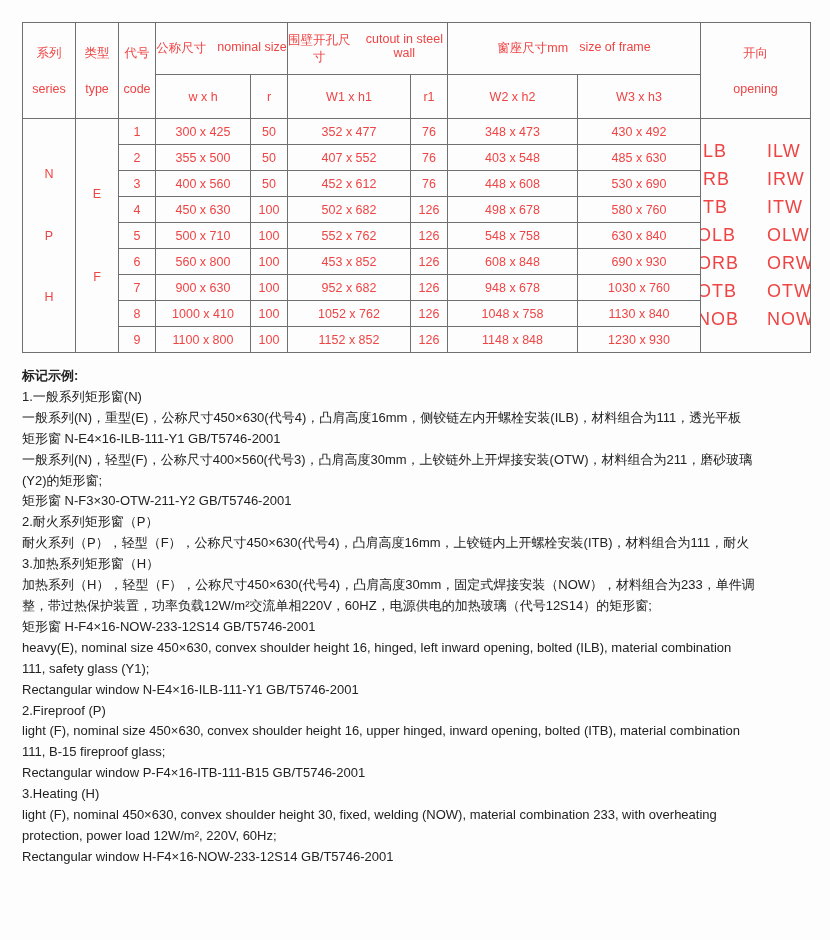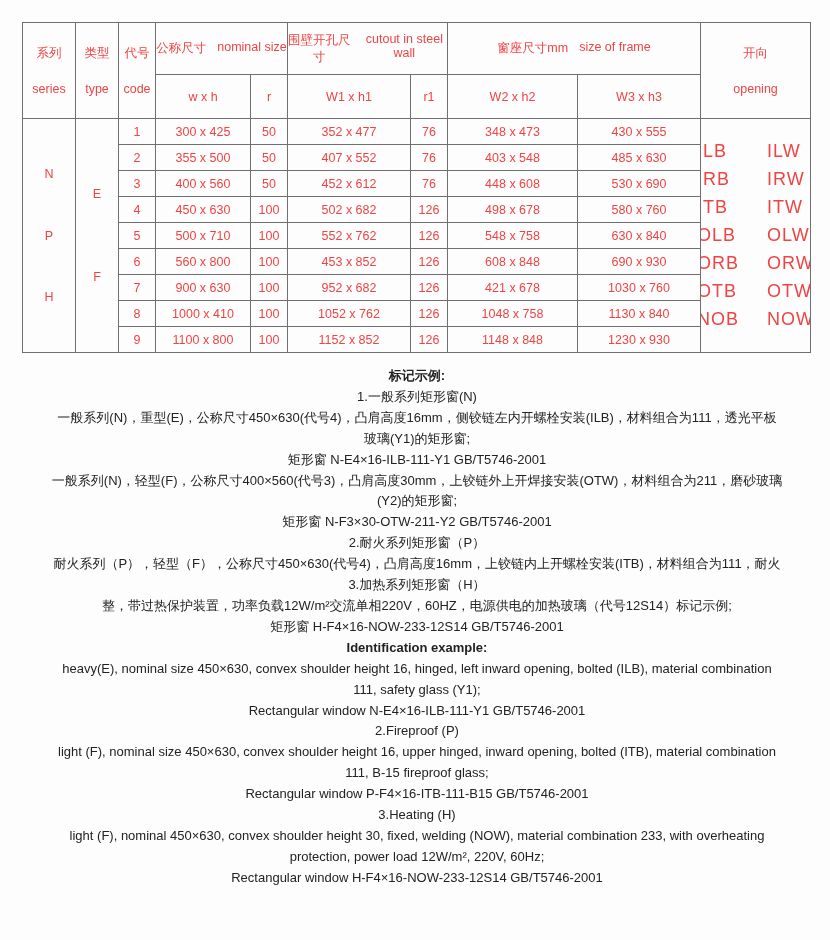--- a/index.html
+++ b/index.html
@@ -42,21 +42,21 @@
     row-gap: 7px;
     justify-content: center;
     align-content: center;
     height: 100%;
     font-size: 18px;
   }
   .opening-grid span { text-align: left; letter-spacing: 1px; }
 
   
   .notes { margin-top: 13px; font-size: 13px; line-height: 20.9px; color: #222; }
-  .notes .line { white-space: nowrap; text-align: center; }
+  .notes .line { white-space: nowrap; }
   .notes .bold { font-weight: bold; }
 </style>
 </head>
 <body>
 
 <div class="page">
 
   <table class="spec">
     <colgroup>
       <col style="width:53px">
@@ -139,21 +139,21 @@
           <span>E</span>
           <span>F</span>
         </div>
       </td>
       <td>1</td>
       <td>300 x 425</td>
       <td>50</td>
       <td>352 x 477</td>
       <td>76</td>
       <td>348 x 473</td>
-      <td>430 x 555</td>
+      <td>430 x 492</td>
       <td rowspan="9">
         <div class="opening-grid">
           <span>ILB</span>
           <span>ILW</span>
           <span>IRB</span>
           <span>IRW</span>
           <span>ITB</span>
           <span>ITW</span>
           <span>OLB</span>
           <span>OLW</span>
@@ -210,21 +210,21 @@
       <td>126</td>
       <td>608 x 848</td>
       <td>690 x 930</td>
     </tr>
     <tr class="drow">
       <td>7</td>
       <td>900 x 630</td>
       <td>100</td>
       <td>952 x 682</td>
       <td>126</td>
-      <td>421 x 678</td>
+      <td>948 x 678</td>
       <td>1030 x 760</td>
     </tr>
     <tr class="drow">
       <td>8</td>
       <td>1000 x 410</td>
       <td>100</td>
       <td>1052 x 762</td>
       <td>126</td>
       <td>1048 x 758</td>
       <td>1130 x 840</td>
@@ -238,31 +238,30 @@
       <td>1148 x 848</td>
       <td>1230 x 930</td>
     </tr>
   </tbody>
     </table>
 
   <div class="notes">
     <div class="line bold">标记示例:</div>
     <div class="line">1.一般系列矩形窗(N)</div>
     <div class="line">一般系列(N)，重型(E)，公称尺寸450×630(代号4)，凸肩高度16mm，侧铰链左内开螺栓安装(ILB)，材料组合为111，透光平板</div>
-    <div class="line">玻璃(Y1)的矩形窗;</div>
     <div class="line">矩形窗 N-E4×16-ILB-111-Y1 GB/T5746-2001</div>
     <div class="line">一般系列(N)，轻型(F)，公称尺寸400×560(代号3)，凸肩高度30mm，上铰链外上开焊接安装(OTW)，材料组合为211，磨砂玻璃</div>
     <div class="line">(Y2)的矩形窗;</div>
     <div class="line">矩形窗 N-F3×30-OTW-211-Y2 GB/T5746-2001</div>
     <div class="line">2.耐火系列矩形窗（P）</div>
     <div class="line">耐火系列（P），轻型（F），公称尺寸450×630(代号4)，凸肩高度16mm，上铰链内上开螺栓安装(ITB)，材料组合为111，耐火</div>
     <div class="line">3.加热系列矩形窗（H）</div>
-    <div class="line">整，带过热保护装置，功率负载12W/m²交流单相220V，60HZ，电源供电的加热玻璃（代号12S14）标记示例;</div>
+    <div class="line">加热系列（H），轻型（F），公称尺寸450×630(代号4)，凸肩高度30mm，固定式焊接安装（NOW），材料组合为233，单件调</div>
+    <div class="line">整，带过热保护装置，功率负载12W/m²交流单相220V，60HZ，电源供电的加热玻璃（代号12S14）的矩形窗;</div>
     <div class="line">矩形窗 H-F4×16-NOW-233-12S14 GB/T5746-2001</div>
-    <div class="line bold">Identification example:</div>
     <div class="line">heavy(E), nominal size 450×630, convex shoulder height 16, hinged, left inward opening, bolted (ILB), material combination</div>
     <div class="line">111, safety glass (Y1);</div>
     <div class="line">Rectangular window N-E4×16-ILB-111-Y1  GB/T5746-2001</div>
     <div class="line">2.Fireproof (P)</div>
     <div class="line">light (F), nominal size 450×630, convex shoulder height 16, upper hinged, inward opening, bolted (ITB), material combination</div>
     <div class="line">111, B-15 fireproof glass;</div>
     <div class="line">Rectangular window P-F4×16-ITB-111-B15  GB/T5746-2001</div>
     <div class="line">3.Heating (H)</div>
     <div class="line">light (F), nominal 450×630, convex shoulder height 30, fixed, welding (NOW), material combination 233, with overheating</div>
     <div class="line">protection, power load 12W/m², 220V, 60Hz;</div>

